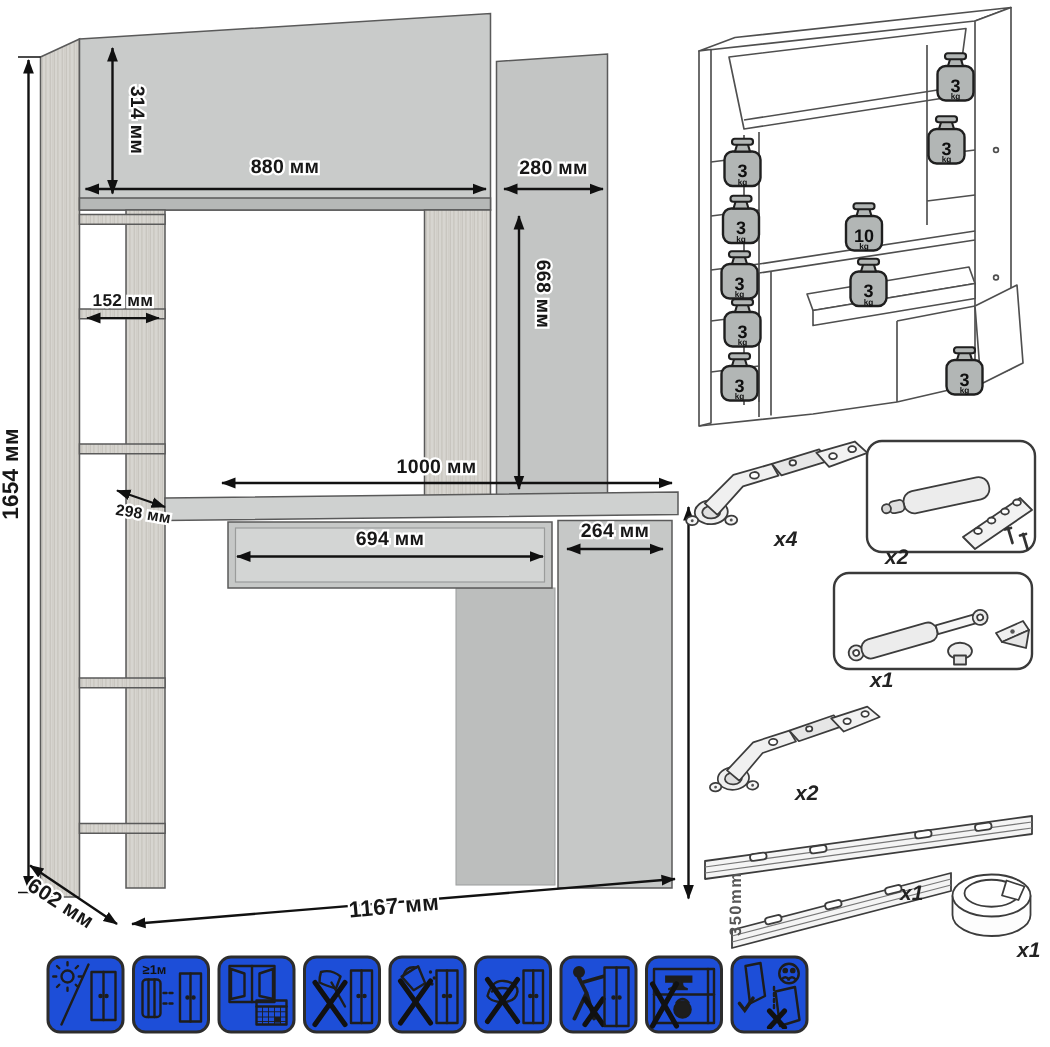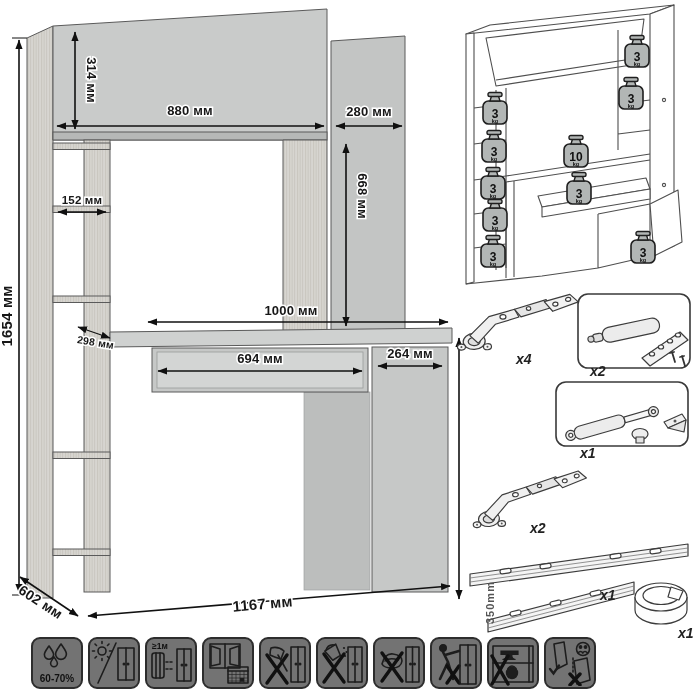--- a/index.html
+++ b/index.html
@@ -13,21 +13,21 @@
   .d11{font-size:11.5px;} .d10{font-size:10.5px;}
   .qty{font-weight:bold;font-style:italic;font-size:14px;fill:#222;}
   .mmv{font-weight:bold;font-size:11px;fill:#555;letter-spacing:1px;}
   .wv{font-weight:bold;font-size:12px;fill:#101010;text-anchor:middle;}
   .wu{font-weight:bold;font-size:5.5px;fill:#101010;text-anchor:middle;}
   .sk{stroke:#4f4f4f;stroke-width:1.1;fill:none;stroke-linejoin:round;}
   .skf{stroke:#4f4f4f;stroke-width:1.1;fill:#ffffff;stroke-linejoin:round;}
   .hw{stroke:#3c3c3c;stroke-width:1.2;stroke-linejoin:round;}
   .tiles{position:absolute;left:31px;top:637px;width:640px;display:flex;gap:5px;}
   .tile{width:52px;height:52px;box-sizing:border-box;border:2.4px solid #2d2d2d;border-radius:9px;
-        background:#737373;flex:0 0 auto;display:flex;align-items:center;justify-content:center;}
+        background:#1d4ed8;flex:0 0 auto;display:flex;align-items:center;justify-content:center;}
   .tile svg{width:46px;height:46px;display:block;}
   .ic{stroke:#1d1d1d;stroke-width:1.6;fill:none;stroke-linecap:round;stroke-linejoin:round;}
   .icf{stroke:#1d1d1d;stroke-width:1.2;fill:#1d1d1d;}
   .icx{stroke:#111;stroke-width:3.4;fill:none;stroke-linecap:round;}
   .ictxt{font-weight:bold;fill:#111;text-anchor:middle;}
 </style>
 </head>
 <body>
 
 <div class="canvas">
@@ -275,30 +275,20 @@
       <path d="M185,307 L185,320 A26,14 0 0 0 237,320 L237,307" fill="#fdfdfd" class="hw"></path>
       <ellipse cx="211" cy="307" rx="26" ry="14" fill="#fff" class="hw"></ellipse>
       <ellipse cx="211" cy="305.5" rx="18" ry="9" fill="#fff" class="hw"></ellipse>
       <polygon points="221,297 233,301 229,310 218,307" fill="#fff" class="hw"></polygon>
       <text class="qty" x="228" y="348">x1</text>
     </g>
   </svg>
 
   <div class="tiles">
 
-    <div class="tile">
-      <svg viewBox="0 0 46 46">
-        <g>
-          <path class="ic" d="M15,6 c2.6,3.8 4.6,6 4.6,8.6 a4.6,4.6 0 1 1 -9.2,0 C10.4,12 12.4,9.8 15,6 Z"></path>
-          <path class="ic" d="M27,4 c3,4.4 5.4,7 5.4,10 a5.4,5.4 0 1 1 -10.8,0 C21.6,11 24,8.4 27,4 Z"></path>
-          <path class="ic" d="M20,17 c1.9,2.8 3.4,4.4 3.4,6.3 a3.4,3.4 0 1 1 -6.8,0 C16.6,21.4 18.1,19.8 20,17 Z"></path>
-        </g>
-        <text class="ictxt" x="23" y="42" font-size="10">60-70%</text>
-      </svg>
-    </div>
 
 
     <div class="tile">
       <svg viewBox="0 0 46 46">
         <g>
           <circle class="ic" cx="11" cy="11" r="4"></circle>
           <path class="ic" stroke-width="1.3" d="M11,3.5 V1.5 M11,18.5 V20.5 M3.5,11 H1.5 M18.5,11 H20.5 M5.5,5.5 L4,4 M16.5,5.5 L18,4 M5.5,16.5 L4,18 M16.5,16.5 L18,18"></path>
         </g>
         <line class="ic" stroke-width="2" x1="25" y1="3" x2="7" y2="43"></line>
         <g>

